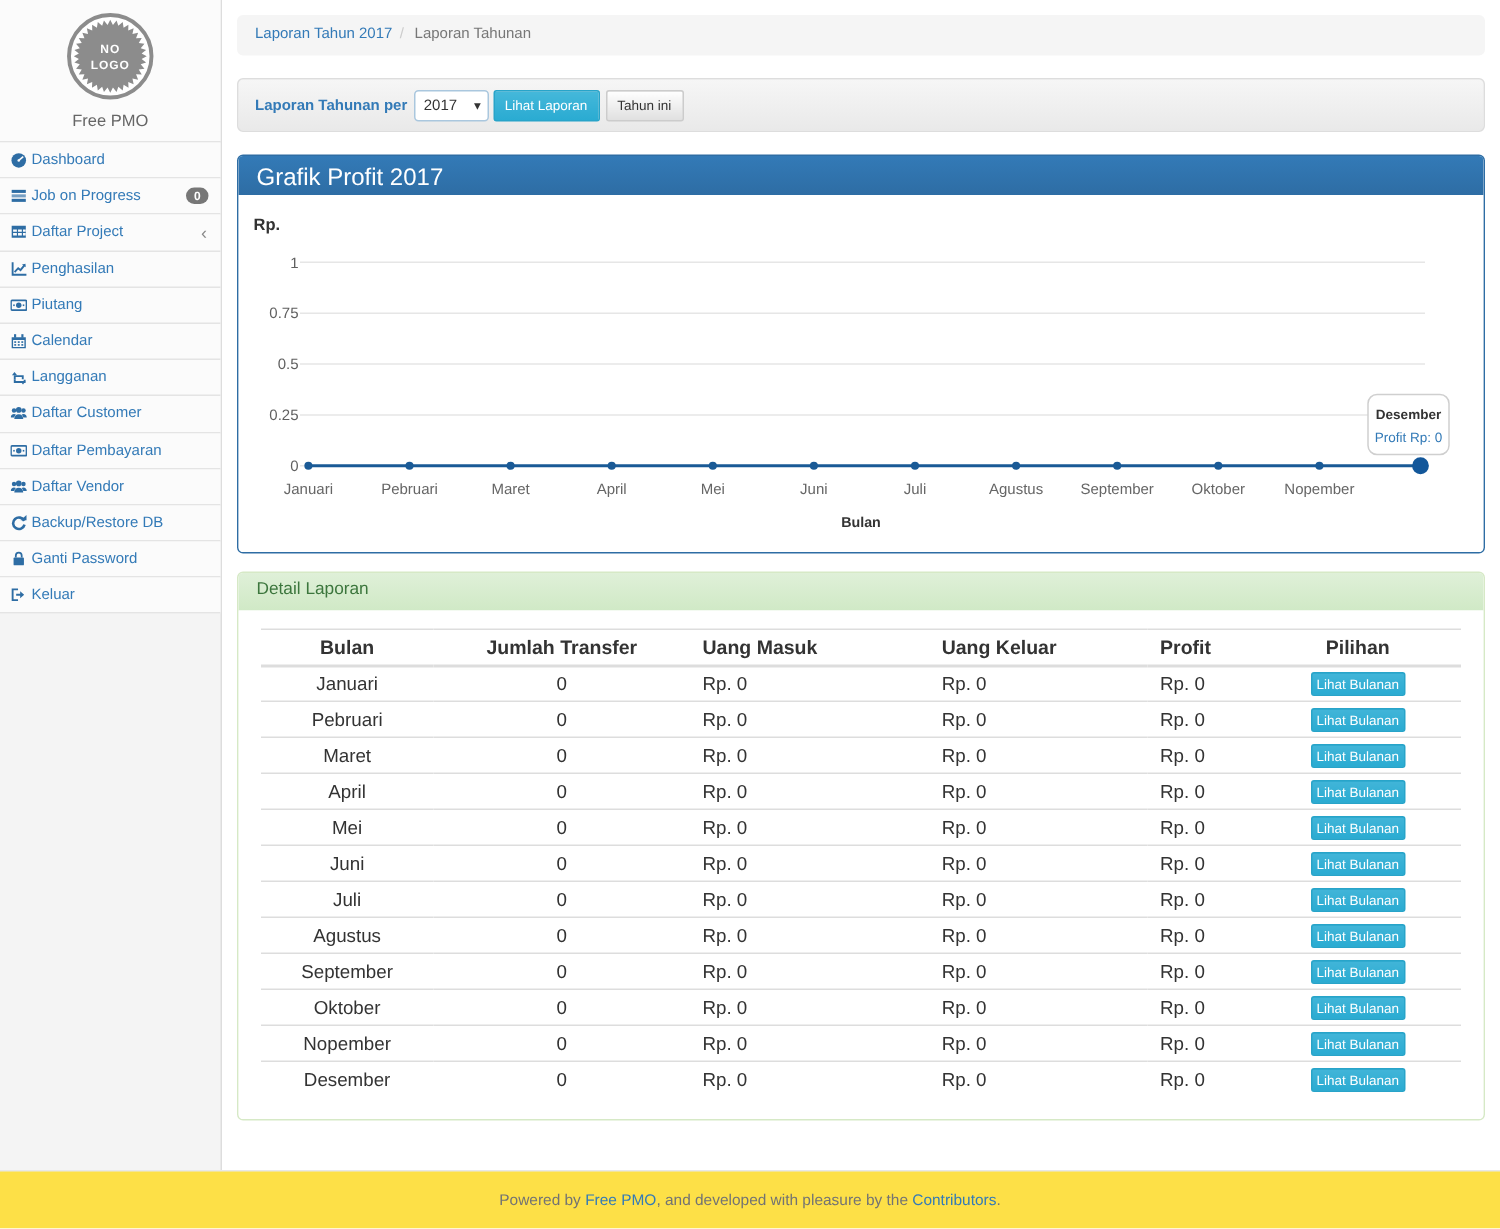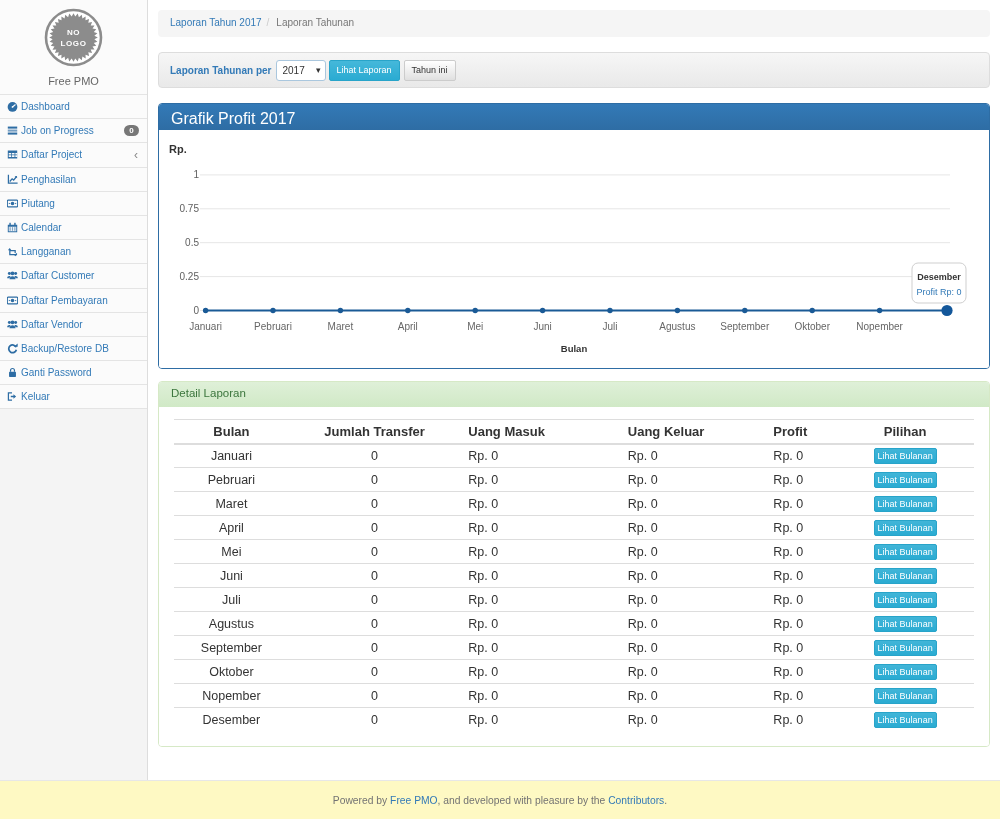--- a/index.html
+++ b/index.html
@@ -31,21 +31,21 @@
 .p-suc{margin-top:12px;border:1px solid #d6e9c6}
 .p-suc .ph{background:linear-gradient(#dff0d8,#d0e9c6);color:#3c763d;padding:5px 12px;font-size:11.5px;height:25px}
 .p-suc .pb{background:#fff;padding:12px 15px 14px}
 table{width:100%;border-collapse:collapse;font-size:12.5px}
 th{font-weight:bold;font-size:13px;padding:3px 8px;border-top:1px solid #ddd;border-bottom:2px solid #ddd;height:24px}
 td{padding:0 8px;height:24px;border-top:1px solid #ddd}
 tbody tr:first-child td{border-top:none}
 tr.tot td{font-weight:bold;border-bottom:1px solid #ddd}
 .c{text-align:center}.r{text-align:left;padding-right:6px}
 .btn-xs{display:inline-block;background:linear-gradient(#41b5d8,#2aabd2);border:1px solid #28a4c9;color:#fff;font-size:9px;border-radius:2px;padding:2px 0;width:63px;text-align:center;box-sizing:border-box;white-space:nowrap}
-footer{width:1000px;height:39px;background:#fef9c3;border-top:1px solid #e7e7e7;text-align:center;padding-top:14px;font-size:10.3px;color:#737373}
+footer{width:1000px;height:39px;background:#fde047;border-top:1px solid #e7e7e7;text-align:center;padding-top:14px;font-size:10.3px;color:#737373}
 footer a{color:#337ab7;text-decoration:none}
 </style></head>
 <body>
 <div id="layout">
 <aside>
   <div id="logo"><svg width="59" height="59" viewBox="0 0 59 59">
 <circle cx="29.5" cy="29.5" r="27.5" fill="#fff" stroke="#8c8c8c" stroke-width="2.6"></circle>
 <polygon points="29.5,5.2 31.3,8.6 33.7,5.6 34.9,9.2 37.8,6.7 38.4,10.5 41.6,8.5 41.5,12.3 45.1,10.9 44.3,14.7 48.1,13.9 46.7,17.5 50.5,17.4 48.5,20.6 52.3,21.2 49.8,24.1 53.4,25.3 50.4,27.7 53.8,29.5 50.4,31.3 53.4,33.7 49.8,34.9 52.3,37.8 48.5,38.4 50.5,41.6 46.7,41.5 48.1,45.1 44.3,44.3 45.1,48.1 41.5,46.7 41.7,50.5 38.4,48.5 37.8,52.3 34.9,49.8 33.7,53.4 31.3,50.4 29.5,53.8 27.7,50.4 25.3,53.4 24.1,49.8 21.2,52.3 20.6,48.5 17.3,50.5 17.5,46.7 13.9,48.1 14.7,44.3 10.9,45.1 12.3,41.5 8.5,41.7 10.5,38.4 6.7,37.8 9.2,34.9 5.6,33.7 8.6,31.3 5.2,29.5 8.6,27.7 5.6,25.3 9.2,24.1 6.7,21.2 10.5,20.6 8.5,17.4 12.3,17.5 10.9,13.9 14.7,14.7 13.9,10.9 17.5,12.3 17.4,8.5 20.6,10.5 21.2,6.7 24.1,9.2 25.3,5.6 27.7,8.6" fill="#8c8c8c"></polygon>
 <text x="29.5" y="27" text-anchor="middle" font-family="Liberation Sans" font-size="8" font-weight="bold" fill="#fff" letter-spacing="0.6">NO</text>
 <text x="29.5" y="38" text-anchor="middle" font-family="Liberation Sans" font-size="8" font-weight="bold" fill="#fff" letter-spacing="0.6">LOGO</text>

